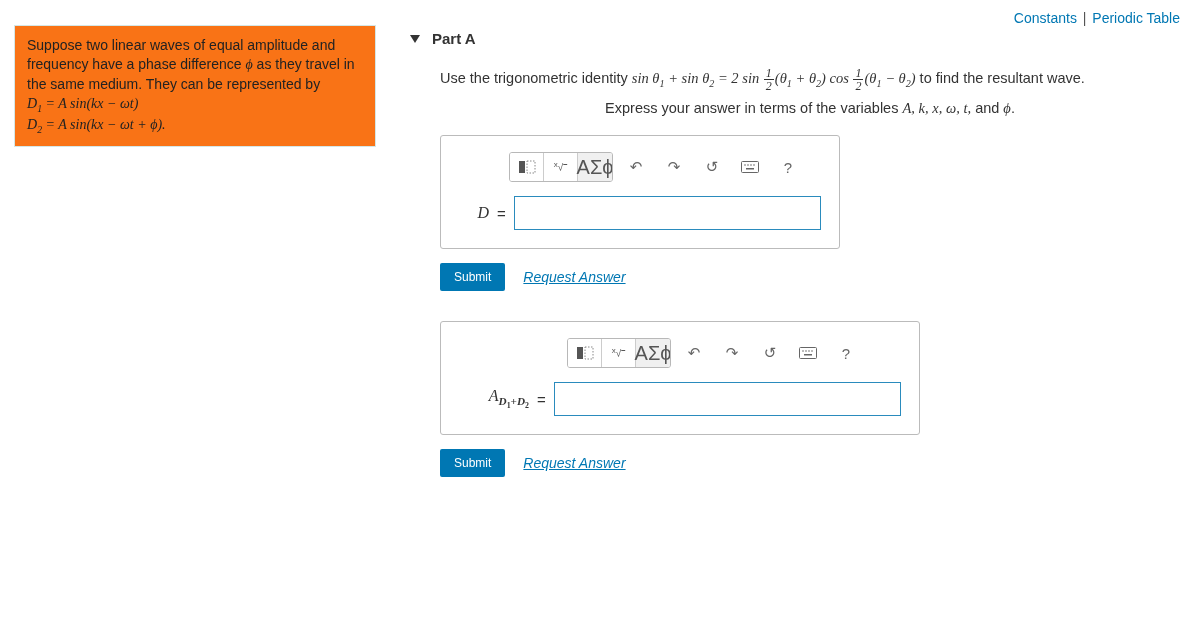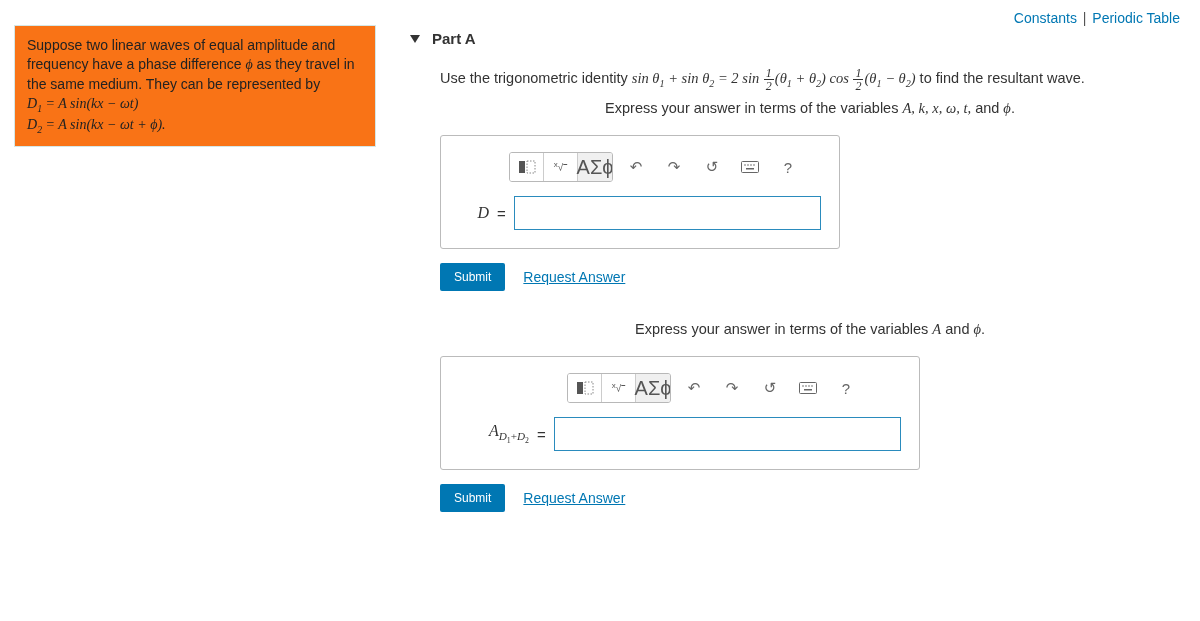--- a/index.html
+++ b/index.html
@@ -121,20 +121,21 @@
     padding: 7px 14px;
     font-size: 12px;
     border-radius: 2px;
     cursor: pointer;
   }
   .request-link {
     color: #0077b3;
     text-decoration: underline;
     font-size: 14px;
     cursor: pointer;
+    font-style: italic;
   }
   .frac { display:inline-block; vertical-align:middle; text-align:center; font-size:12px; line-height:1; margin:0 1px;}
   .frac .n { display:block; border-bottom:1px solid #333; padding:0 2px;}
   .frac .d { display:block; padding:0 2px;}
   sub { font-size: 0.7em; }
   .tmpl-icon { display:inline-flex; align-items:center; justify-content:center; }
 </style>
 </head>
 <body>
 
@@ -200,23 +201,20 @@
       </div>
     </div>
 
     <div class="submit-row">
       <button class="submit-btn">Submit</button>
       <span class="request-link">Request Answer</span>
     </div>
   </div>
 
   <div class="part-body">
-    <div class="instr-bold">
-      <span>Express your answer in terms of the variables </span><span class="math-i">A</span><span> and </span><span class="math-i">ϕ</span><span>.</span>
-    </div>
 
     <div class="answer-box" style="width:480px;">
       <div class="toolbar" style="margin-left:108px;">
         <div class="tool-group">
           <div class="tool-btn tmpl-icon">
             <svg width="18" height="14" viewBox="0 0 18 14">
                 <rect x="1" y="1" width="6" height="12" fill="#555"></rect>
                 <rect x="9" y="1" width="8" height="12" fill="none" stroke="#888" stroke-dasharray="1.5"></rect>
               </svg>
           </div>
@@ -234,21 +232,21 @@
               <circle cx="4" cy="4" r="0.8" fill="#666"></circle>
               <circle cx="7" cy="4" r="0.8" fill="#666"></circle>
               <circle cx="10" cy="4" r="0.8" fill="#666"></circle>
               <circle cx="13" cy="4" r="0.8" fill="#666"></circle>
               <rect x="5" y="7" width="8" height="1.5" fill="#666"></rect>
             </svg>
         </div>
         <div class="tool-lone">?</div>
       </div>
       <div class="var-row">
-        <span class="var-label" style="min-width:70px;"><i>A</i><sub style="font-style:normal;"><i>D</i><sub>1</sub>+<i>D</i><sub>2</sub></sub></span>
+        <span class="var-label" style="min-width:70px;"><i>A</i><sub style="font-style:normal;font-weight:bold;"><i>D</i><sub>1</sub>+<i>D</i><sub>2</sub></sub></span>
         <span class="eq-sign">=</span>
         <input class="answer-input" type="text" style="">
       </div>
     </div>
 
     <div class="submit-row">
       <button class="submit-btn">Submit</button>
       <span class="request-link">Request Answer</span>
     </div>
   </div>

